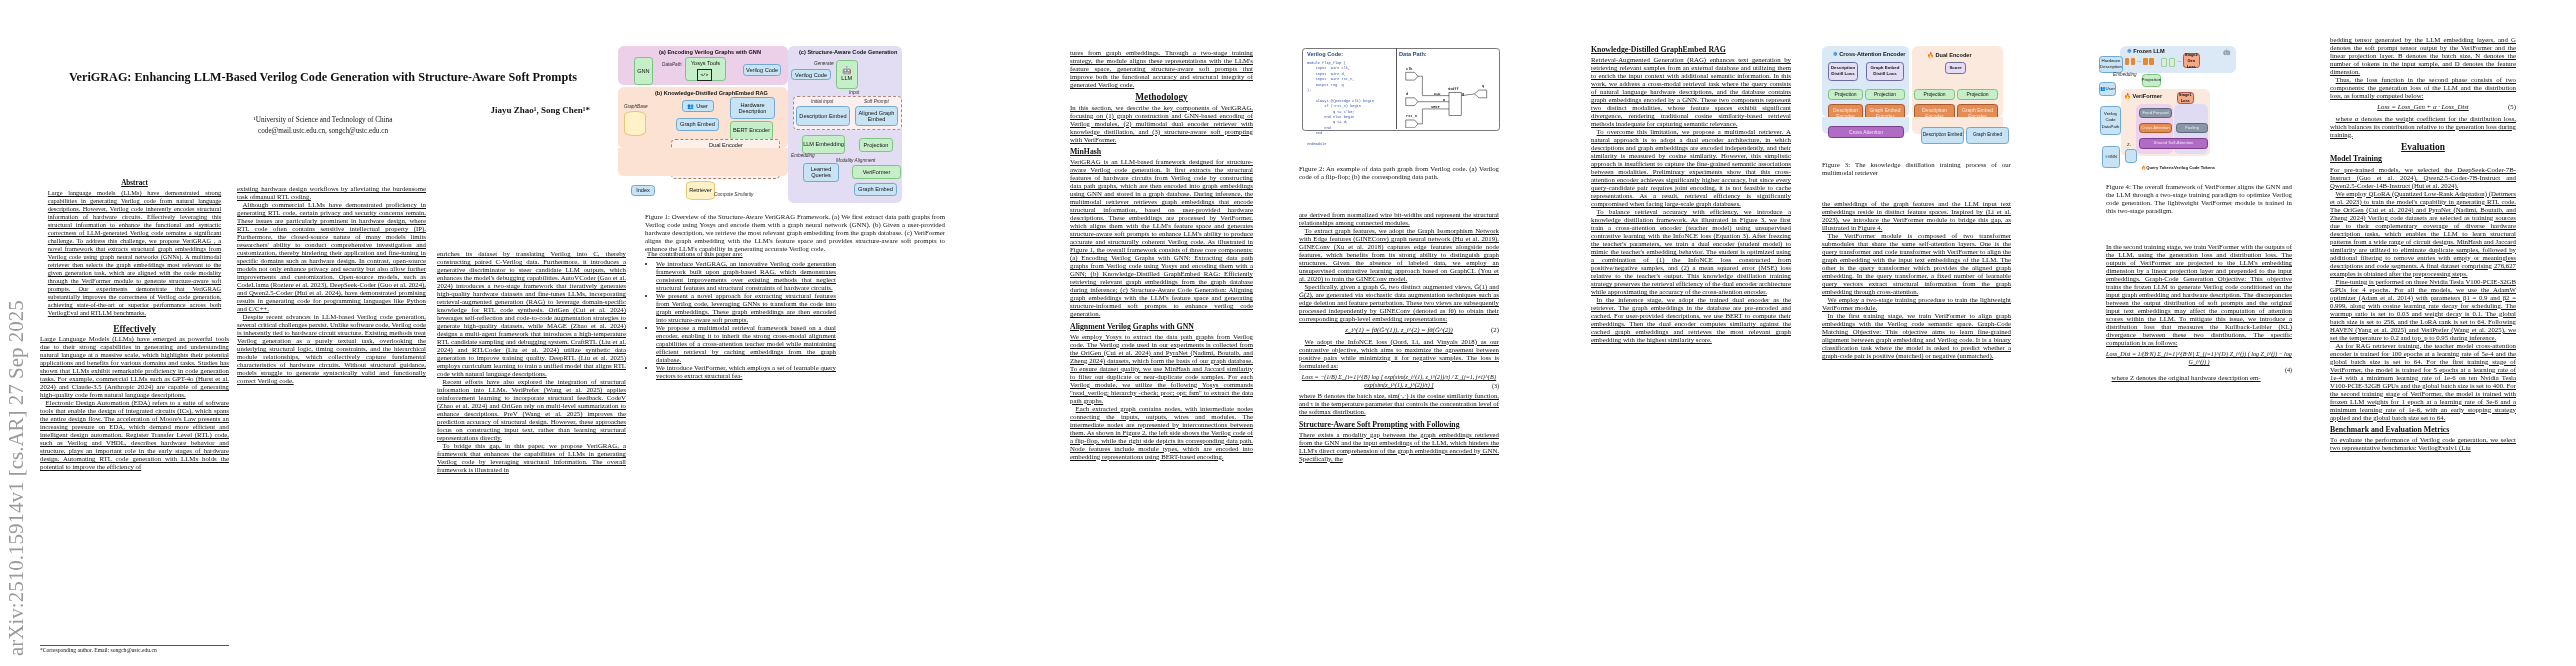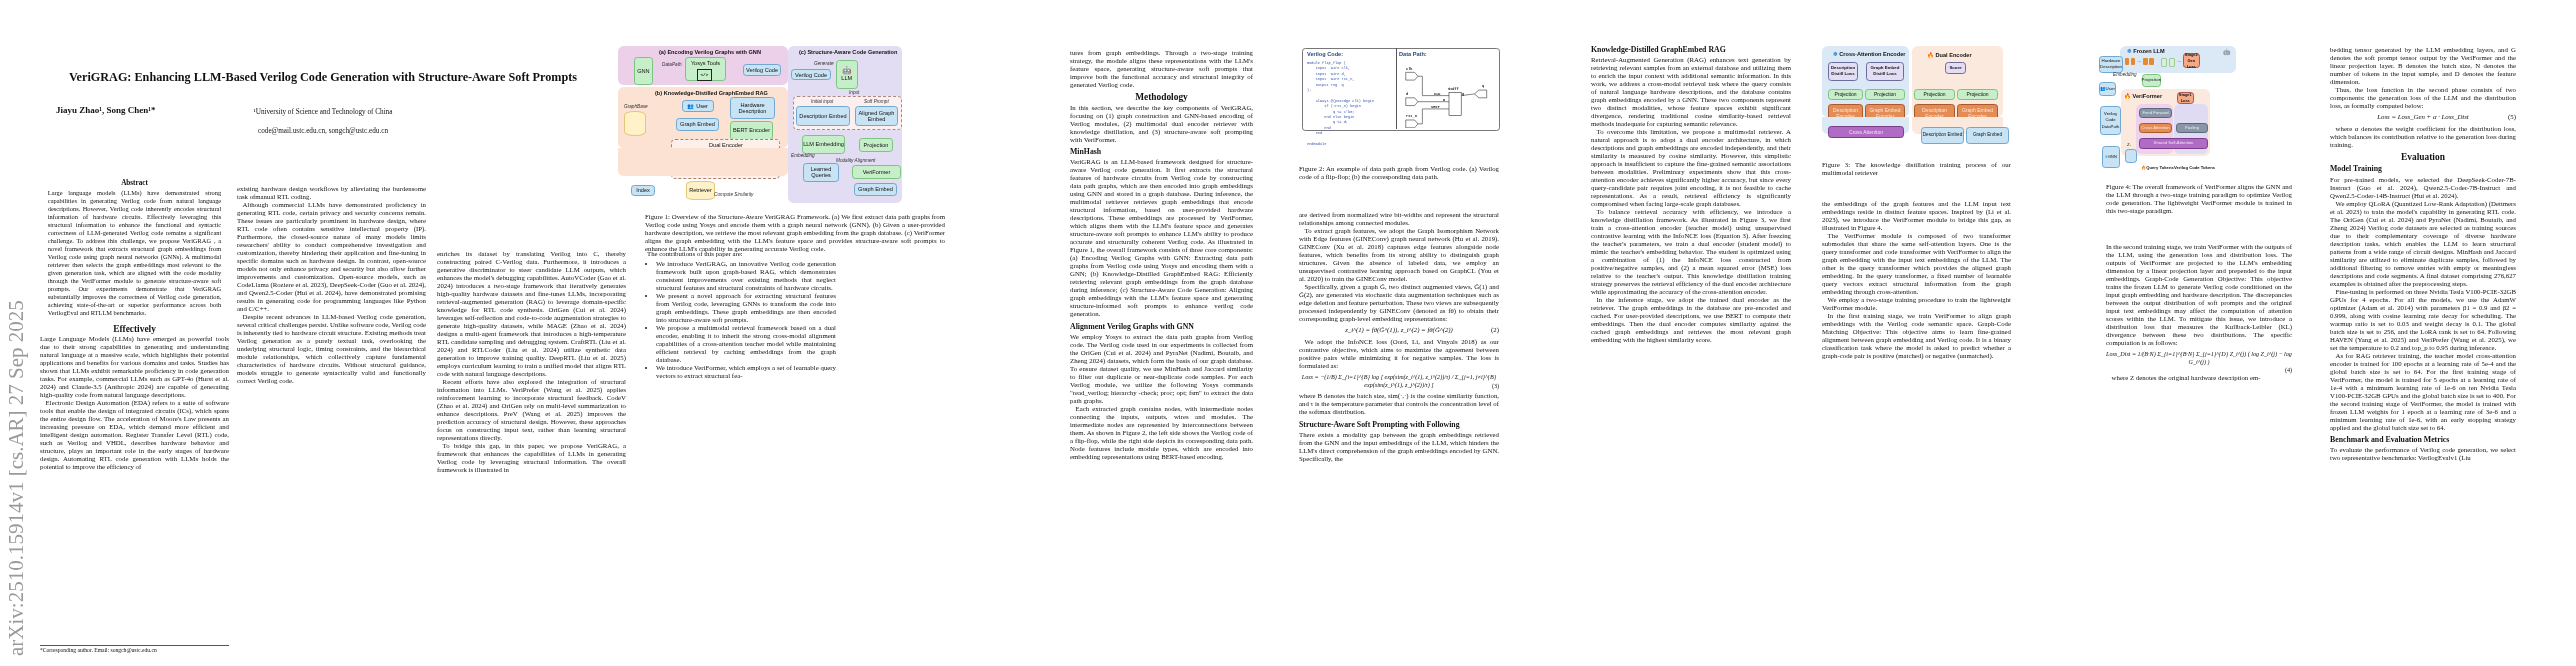--- a/index.html
+++ b/index.html
@@ -1,22 +1,22 @@
 <!DOCTYPE html>
 <html style="font-size:9px"><head>
 <meta charset="utf-8">
 <style>
   html,body{margin:0;padding:0;background:#fff;}
   body{width:2576px;height:667px;position:relative;overflow:hidden;font-family:"Liberation Serif","DejaVu Serif",serif;color:#111;}
   .page{position:absolute;top:0;width:645px;height:667px;}
-  .col{position:absolute;font-size:6.8px;line-height:8px;text-align:justify;}
+  .col{position:absolute;font-size:6.8px;line-height:8px;text-align:justify;text-decoration:underline;}
   .col p{margin:0 0 0 0;text-indent:5.6px;}
   .col p.noind{text-indent:0;}
   h1.title{position:absolute;margin:0;font-size:12.2px;line-height:13.3px;font-weight:bold;text-align:center;}
-  .authors{position:absolute;text-align:left;font-size:9px;font-weight:bold;}
+  .authors{position:absolute;text-align:right;font-size:9px;font-weight:bold;}
   .affil{position:absolute;text-align:center;font-size:7.2px;line-height:8.3px;}
   h2{font-size:9.4px;margin:4.4px 0 2.2px 0;text-align:center;font-weight:bold;}
   h3{font-size:7.8px;margin:4.4px 0 2.2px 0;font-weight:bold;text-align:left;}
   h4{font-size:7.2px;margin:0 0 2.2px 0;text-align:center;font-weight:bold;}
   .abstract{font-size:6.4px;line-height:8px;}
   .arxiv{position:absolute;left:4.4px;top:167px;width:22px;height:489px;}
   .arxiv span{position:absolute;left:0;top:489px;transform:rotate(-90deg);transform-origin:0 0;font-family:"Liberation Serif",serif;font-size:21px;color:#9a9a9a;white-space:nowrap;}
   .caption{font-size:6.8px;line-height:8px;text-align:justify;}
   .fig{position:absolute;border-radius:5.6px;}
   .box{position:absolute;border-radius:3.3px;font-family:"Liberation Sans",sans-serif;font-size:5.6px;display:flex;align-items:center;justify-content:center;text-align:center;line-height:6.1px;}
@@ -35,21 +35,21 @@
 </head>
 <body>
 
 <div class="arxiv">
     <span>arXiv:2510.15914v1  [cs.AR]  27 Sep 2025</span>
   </div>
 
 <div class="page" style="left:0;">
   <h1 class="title" style="left:56px;top:71px;width:534px;">VeriGRAG: Enhancing LLM-Based Verilog Code Generation with Structure-Aware Soft Prompts</h1>
   <div class="authors" style="left:56px;top:105px;width:534px;">Jiayu Zhao¹, Song Chen¹*</div>
-  <div class="affil" style="left:56px;top:108px;width:534px;">¹University of Science and Technology of China</div>
+  <div class="affil" style="left:56px;top:116px;width:534px;">¹University of Science and Technology of China</div>
   <div class="affil" style="left:56px;top:127px;width:534px;">code@mail.ustc.edu.cn, songch@ustc.edu.cn</div>
 
   <div class="col" style="left:40px;top:179px;width:189px;">
     <h4>Abstract</h4>
     <div class="abstract" style="padding:0 7.8px;">Large language models (LLMs) have demonstrated strong capabilities in generating Verilog code from natural language descriptions. However, Verilog code inherently encodes structural information of hardware circuits. Effectively leveraging this structural information to enhance the functional and syntactic correctness of LLM-generated Verilog code remains a significant challenge. To address this challenge, we propose VeriGRAG , a novel framework that extracts structural graph embeddings from Verilog code using graph neural networks (GNNs). A multimodal retriever then selects the graph embeddings most relevant to the given generation task, which are aligned with the code modality through the VeriFormer module to generate structure-aware soft prompts. Our experiments demonstrate that VeriGRAG substantially improves the correctness of Verilog code generation, achieving state-of-the-art or superior performance across both VerilogEval and RTLLM benchmarks.</div>
     <h2 style="margin-top:7.8px;">Effectively</h2>
     <p class="noind">Large Language Models (LLMs) have emerged as powerful tools due to their strong capabilities in generating and understanding natural language at a massive scale, which highlights their potential applications and benefits for various domains and tasks. Studies has shown that LLMs exhibit remarkable proficiency in code generation tasks. For example, commercial LLMs such as GPT-4o (Hurst et al. 2024) and Claude-3.5 (Anthropic 2024) are capable of generating high-quality code from natural language descriptions.</p>
     <p>Electronic Design Automation (EDA) refers to a suite of software tools that enable the design of integrated circuits (ICs), which spans the entire design flow. The acceleration of Moore's Law presents an increasing pressure on EDA, which demand more efficient and intelligent design automation. Register Transfer Level (RTL) code, such as Verilog and VHDL, describes hardware behavior and structure, plays an important role in the early stages of hardware design. Automating RTL code generation with LLMs holds the potential to improve the efficiency of</p>
   </div>
   <div class="footnote" style="left:40px;top:645px;width:189px;">*Corresponding author. Email: songch@ustc.edu.cn</div>
@@ -291,21 +291,21 @@
   <div class="fig" style="left:2121px;top:155px;width:89px;height:16.7px;background:#fbe9de;border-radius:0 0 5.6px 5.6px;z-index:-1;"></div>
   <div class="caption" style="position:absolute;left:2106px;top:183px;width:186px;">Figure 4: The overall framework of VeriFormer aligns the GNN and the LLM through a two-stage training paradigm to optimize Verilog code generation. The lightweight VeriFormer module is trained in this two-stage paradigm.</div>
 </div>
 
 <div class="col" style="left:2106px;top:243px;width:186px;">
   <p class="noind">In the second training stage, we train VeriFormer with the outputs of the LLM, using the generation loss and distribution loss. The outputs of VeriFormer are projected to the LLM's embedding dimension by a linear projection layer and prepended to the input embeddings. Graph-Code Generation Objective: This objective trains the frozen LLM to generate Verilog code conditioned on the input graph embedding and hardware description. The discrepancies between the output distribution of soft prompts and the original input text embeddings may affect the computation of attention scores within the LLM. To mitigate this issue, we introduce a distribution loss that measures the Kullback-Leibler (KL) divergence between these two distributions. The specific computation is as follows:</p>
   <div class="eq" style="font-size:6.1px;"><span>Loss_Dist = 1/(B·N) Σ_{i=1}^{B·N} Σ_{j=1}^{D} Z_i^(j) ( log Z_i^(j) − log G_i^(j) )</span><br><span class="num">(4)</span></div>
   <p style="margin-top:7.8px;">where Z denotes the original hardware description em-</p>
 </div>
 
-<div class="col" style="left:2330px;top:46px;width:186px;">
+<div class="col" style="left:2330px;top:36px;width:186px;">
   <p class="noind">bedding tensor generated by the LLM embedding layers, and G denotes the soft prompt tensor output by the VeriFormer and the linear projection layer. B denotes the batch size, N denotes the number of tokens in the input sample, and D denotes the feature dimension.</p>
   <p>Thus, the loss function in the second phase consists of two components: the generation loss of the LLM and the distribution loss, as formally computed below:</p>
   <div class="eq"><span>Loss = Loss_Gen + α · Loss_Dist</span><span class="num">(5)</span></div>
   <p>where α denotes the weight coefficient for the distribution loss, which balances its contribution relative to the generation loss during training.</p>
   <h2>Evaluation</h2>
   <h3>Model Training</h3>
   <p class="noind">For pre-trained models, we selected the DeepSeek-Coder-7B-Instruct (Guo et al. 2024), Qwen2.5-Coder-7B-Instruct and Qwen2.5-Coder-14B-Instruct (Hui et al. 2024).</p>
   <p>We employ QLoRA (Quantized Low-Rank Adaptation) (Dettmers et al. 2023) to train the model's capability in generating RTL code. The OriGen (Cui et al. 2024) and PyraNet (Nadimi, Boutaib, and Zheng 2024) Verilog code datasets are selected as training sources due to their complementary coverage of diverse hardware description tasks, which enables the LLM to learn structural patterns from a wide range of circuit designs. MinHash and Jaccard similarity are utilized to eliminate duplicate samples, followed by additional filtering to remove entries with empty or meaningless descriptions and code segments. A final dataset comprising 276,627 examples is obtained after the preprocessing steps.</p>
   <p>Fine-tuning is performed on three Nvidia Tesla V100-PCIE-32GB GPUs for 4 epochs. For all the models, we use the AdamW optimizer (Adam et al. 2014) with parameters β1 = 0.9 and β2 = 0.999, along with cosine learning rate decay for scheduling. The warmup ratio is set to 0.03 and weight decay is 0.1. The global batch size is set to 256, and the LoRA rank is set to 64. Following HAVEN (Yang et al. 2025) and VeriPrefer (Wang et al. 2025), we set the temperature to 0.2 and top_p to 0.95 during inference.</p>
   <p>As for RAG retriever training, the teacher model cross-attention encoder is trained for 100 epochs at a learning rate of 5e-4 and the global batch size is set to 64. For the first training stage of VeriFormer, the model is trained for 5 epochs at a learning rate of 1e-4 with a minimum learning rate of 1e-6 on ten Nvidia Tesla V100-PCIE-32GB GPUs and the global batch size is set to 400. For the second training stage of VeriFormer, the model is trained with frozen LLM weights for 1 epoch at a learning rate of 3e-6 and a minimum learning rate of 1e-6, with an early stopping strategy applied and the global batch size set to 64.</p>

